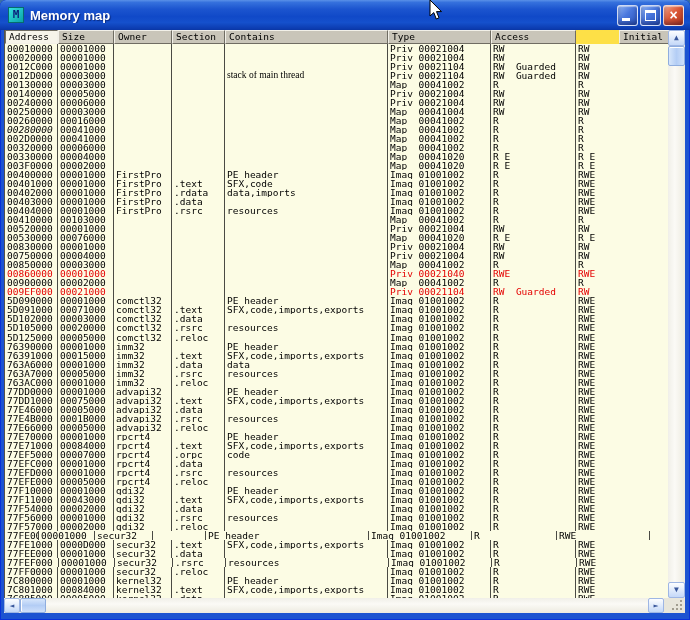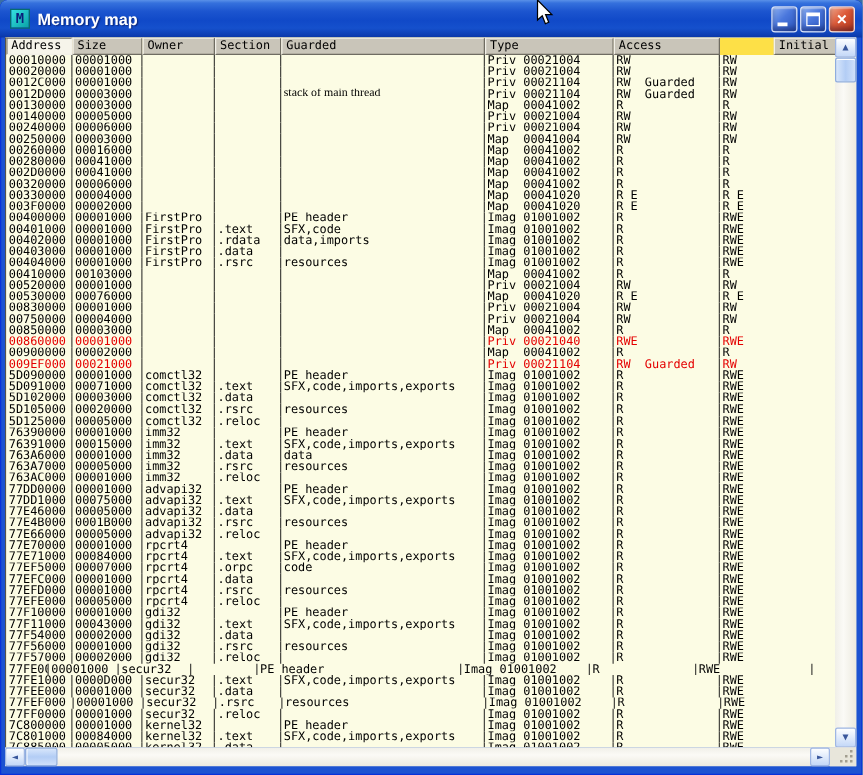--- a/index.html
+++ b/index.html
@@ -141,21 +141,21 @@
     </div>
   </div>
 
   <div class="client">
     <div class="table-area">
       <div class="header-row" id="header-row">
           <div class="hcell active" style="width: 53px;">Address</div>
           <div class="hcell" style="width: 56px;">Size</div>
           <div class="hcell" style="width: 58px;">Owner</div>
           <div class="hcell" style="width: 53px;">Section</div>
-          <div class="hcell" style="width: 163px;">Guarded</div>
+          <div class="hcell" style="width: 163px;">Contains</div>
           <div class="hcell" style="width: 103px;">Type</div>
           <div class="hcell" style="width: 85px;">Access</div>
           <div class="hcell" style="width: 93px; margin-left: 43px;">Initial access</div>
         </div>
       <div class="rows" id="rows">
           <div class="trow">
             <div class="tcell" style="width: 53px;">00010000</div>
             <div class="tcell" style="width: 56px;">00001000</div>
             <div class="tcell" style="width: 58px;"></div>
             <div class="tcell" style="width: 53px;"></div>
@@ -238,21 +238,21 @@
             <div class="tcell" style="width: 53px;">00260000</div>
             <div class="tcell" style="width: 56px;">00016000</div>
             <div class="tcell" style="width: 58px;"></div>
             <div class="tcell" style="width: 53px;"></div>
             <div class="tcell" style="width: 163px;"></div>
             <div class="tcell" style="width: 103px;">Map  00041002</div>
             <div class="tcell" style="width: 85px;">R</div>
             <div class="tcell" style="width: 93px;">R</div>
           </div>
           <div class="trow">
-            <div class="tcell" style="width: 53px;">00280000</div>
+            <div class="tcell" style="width: 53px; font-style: italic;">00280000</div>
             <div class="tcell" style="width: 56px;">00041000</div>
             <div class="tcell" style="width: 58px;"></div>
             <div class="tcell" style="width: 53px;"></div>
             <div class="tcell" style="width: 163px;"></div>
             <div class="tcell" style="width: 103px;">Map  00041002</div>
             <div class="tcell" style="width: 85px;">R</div>
             <div class="tcell" style="width: 93px;">R</div>
           </div>
           <div class="trow">
             <div class="tcell" style="width: 53px;">002D0000</div>

